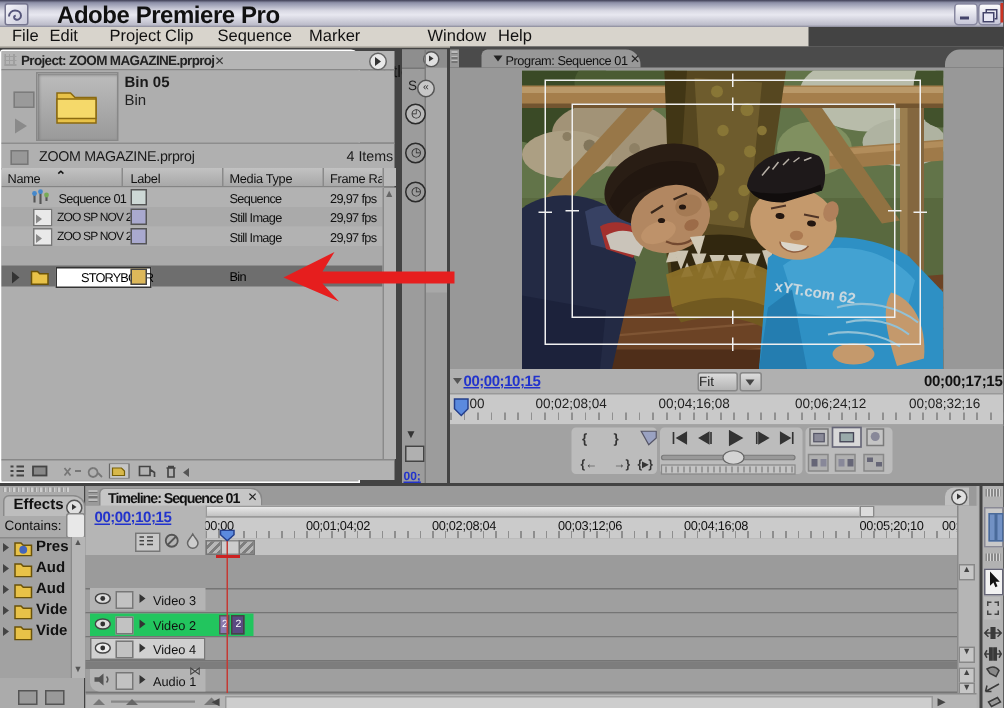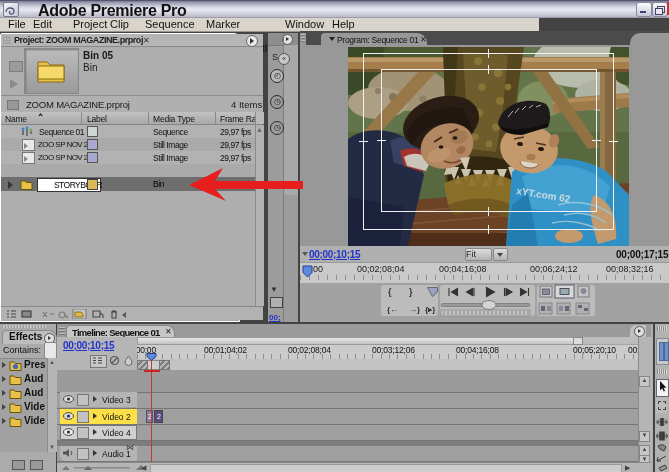--- a/index.html
+++ b/index.html
@@ -477,21 +477,21 @@
 
     <div class="abs" style="left:3px;top:22px;width:77px;height:15px;background:#b4b4b4;">
       <svg class="abs" style="left:3px;top:3px" width="11" height="8" viewBox="0 0 11 8">
           <ellipse cx="5.5" cy="4" rx="5" ry="3.4" fill="#ddd" stroke="#444"></ellipse>
           <circle cx="5.5" cy="4" r="1.6" fill="#333"></circle>
         </svg>
       <div class="abs" style="left:17px;top:2px;width:10px;height:10px;background:#c2c2c2;border:1px solid #777;"></div>
       <div class="abs" style="left:33px;top:4px;width:0;height:0;border-left:4px solid #333;border-top:3.5px solid transparent;border-bottom:3.5px solid transparent;"></div>
       <span class="abs" style="left:42px;top:3px;font-size:8.5px;">Video 3</span>
     </div>
-    <div class="abs" style="left:3px;top:39px;width:77px;height:15px;background:#fde047;">
+    <div class="abs" style="left:3px;top:39px;width:77px;height:15px;background:#22c55e;padding-left:32px;">
       <svg class="abs" style="left:3px;top:3px" width="11" height="8" viewBox="0 0 11 8">
           <ellipse cx="5.5" cy="4" rx="5" ry="3.4" fill="#ddd" stroke="#444"></ellipse>
           <circle cx="5.5" cy="4" r="1.6" fill="#333"></circle>
         </svg>
       <div class="abs" style="left:17px;top:2px;width:10px;height:10px;background:#c2c2c2;border:1px solid #777;"></div>
       <div class="abs" style="left:33px;top:4px;width:0;height:0;border-left:4px solid #333;border-top:3.5px solid transparent;border-bottom:3.5px solid transparent;"></div>
       <span class="abs" style="left:42px;top:3px;font-size:8.5px;">Video 2</span>
     </div>
     <div class="abs" style="left:3px;top:55px;width:77px;height:15px;background:#d0d0d0;border:1px solid #777;box-sizing:border-box;">
       <svg class="abs" style="left:2px;top:2px" width="11" height="8" viewBox="0 0 11 8">

